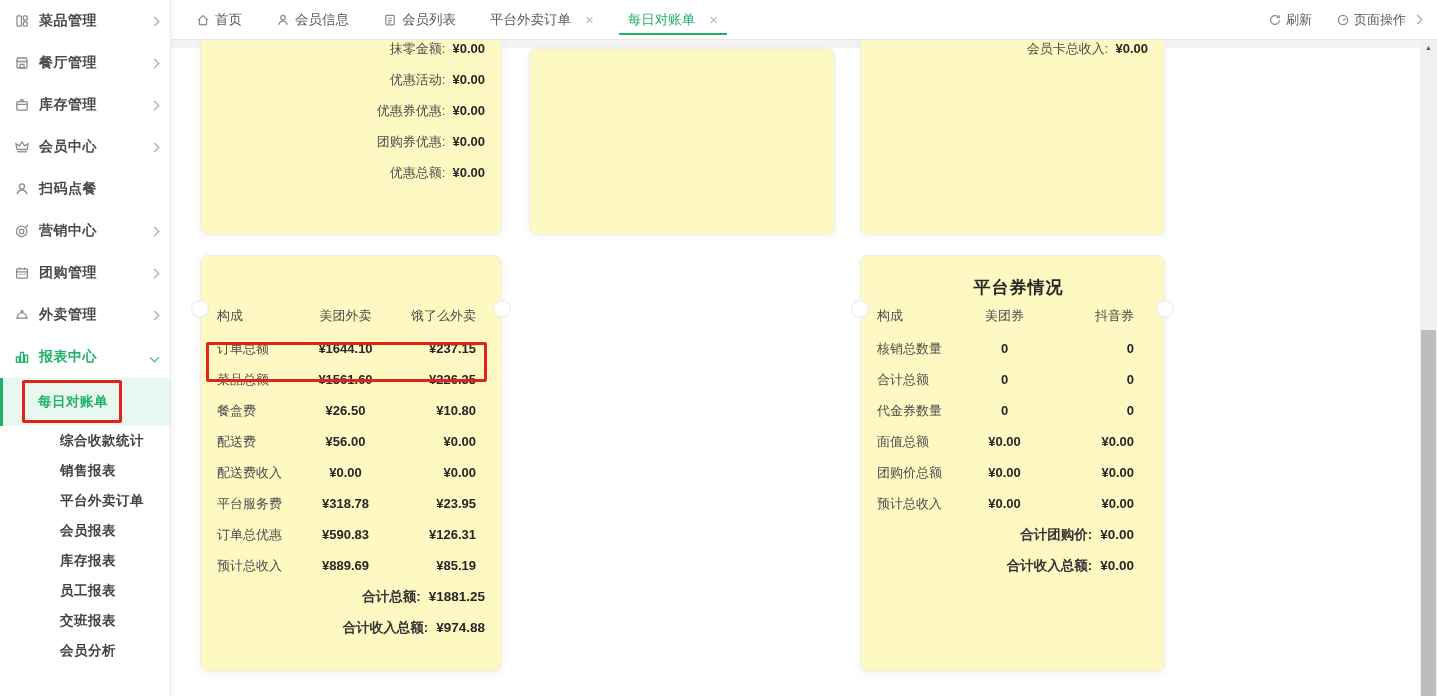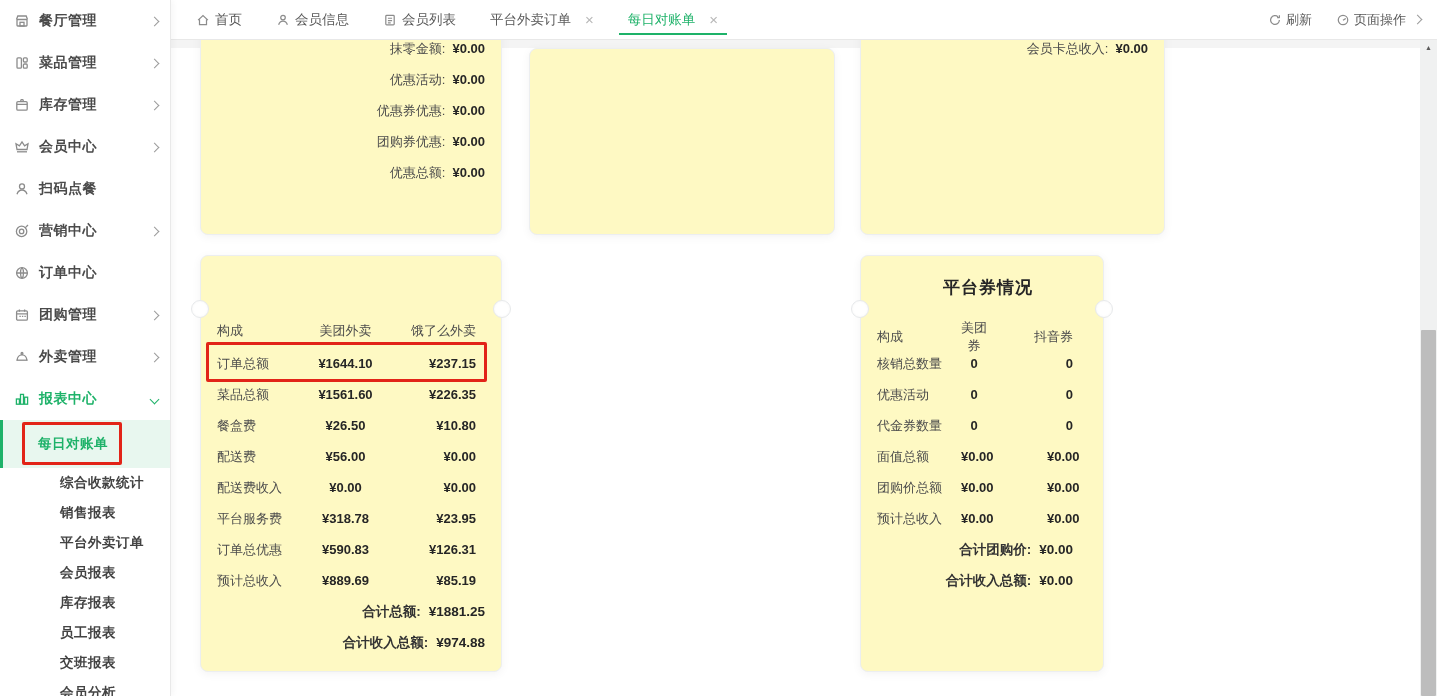--- a/index.html
+++ b/index.html
@@ -76,42 +76,42 @@
 
   .card {
     position:absolute; background:#fef9c3;
     border:1px solid #eceef0; border-radius:8px;
     box-shadow:0 2px 10px rgba(0,0,0,.05);
   }
   #card-discounts { left:29px;  top:-14px; width:302px; height:209px; }
   #card-empty     { left:358px; top:8px;   width:306px; height:187px; }
   #card-member    { left:689px; top:-14px; width:305px; height:209px; }
   #card-takeout   { left:29px;  top:215px; width:302px; height:417px; }
-  #card-coupon    { left:689px; top:215px; width:244px; height:417px;padding-left:12px; }
+  #card-coupon    { left:689px; top:215px; width:305px; height:417px;padding-left:12px; }
 
   .kv-rows { position:absolute; left:0; right:0; top:6px; }
   .kv-row {
     height:31px; display:flex; align-items:center; justify-content:flex-end;
     padding-right:16px; gap:7px; font-size:13px;
   }
   .kv-row .kv-label { color:#4c4c4c; }
   .kv-row .kv-value { color:#262626; font-weight:700; }
 
   .card-title {
     margin-top:20px; text-align:center;
     font-size:17px; font-weight:700; color:#262626; letter-spacing:1px;
   }
   .notch {
     position:absolute; top:44px; width:18px; height:18px; border-radius:50%;
     background:#fff; border:1px solid #e7e9eb; box-shadow:inset 0 0 3px rgba(0,0,0,.04);
   }
   .notch.left  { left:-10px; }
   .notch.right { right:-10px; }
 
-  .stat-table { position:absolute; left:0; right:0; top:63px; }
+  .stat-table { position:absolute; left:0; right:0; top:48px; }
   .trow {
     display:grid; grid-template-columns:84px 1fr 86px;
     align-items:center; padding-left:16px; height:31px; font-size:13px;
   }
   .trow.thead { height:24px; margin-bottom:5px; color:#4c4c4c; }
   .tc1 { text-align:left;  color:#4c4c4c; }
   .tc2 { text-align:center; color:#262626; font-weight:700; }
   .tc3 { text-align:right;  color:#262626; font-weight:700; }
   .thead .tc2, .thead .tc3 { font-weight:400; color:#4c4c4c; }
   #card-takeout .trow { padding-right:25px; }
@@ -146,44 +146,44 @@
 </style>
 </head>
 <body>
 
 <aside class="sidebar">
   <nav>
 
     <div class="menu-item">
       <span class="ic">
         <svg width="16" height="16" viewBox="0 0 16 16" fill="none" stroke="#8c8c8c" stroke-width="1.3">
+          <rect x="3" y="2.8" width="4.4" height="10.4" rx="1"></rect>
+            <rect x="9.4" y="2.8" width="3.8" height="4.2" rx="1"></rect>
+            <rect x="9.4" y="9" width="3.8" height="4.2" rx="1"></rect>
+        </svg>
+      </span>
+      <span class="mi-label">菜品管理</span>
+      <span class="chev right"></span>
+    </div>
+
+    <div class="menu-item">
+      <span class="ic">
+        <svg width="16" height="16" viewBox="0 0 16 16" fill="none" stroke="#8c8c8c" stroke-width="1.3">
           <path d="M2.5 6.5L3.8 3h8.4l1.3 3.5"></path>
             <rect x="3" y="6.5" width="10" height="6.5" rx="0.8"></rect>
             <rect x="6" y="9.3" width="4" height="3.7"></rect>
         </svg>
       </span>
       <span class="mi-label">餐厅管理</span>
       <span class="chev right"></span>
     </div>
 
     <div class="menu-item">
       <span class="ic">
         <svg width="16" height="16" viewBox="0 0 16 16" fill="none" stroke="#8c8c8c" stroke-width="1.3">
-          <rect x="3" y="2.8" width="4.4" height="10.4" rx="1"></rect>
-            <rect x="9.4" y="2.8" width="3.8" height="4.2" rx="1"></rect>
-            <rect x="9.4" y="9" width="3.8" height="4.2" rx="1"></rect>
-        </svg>
-      </span>
-      <span class="mi-label">菜品管理</span>
-      <span class="chev right"></span>
-    </div>
-
-    <div class="menu-item">
-      <span class="ic">
-        <svg width="16" height="16" viewBox="0 0 16 16" fill="none" stroke="#8c8c8c" stroke-width="1.3">
           <rect x="2.8" y="4.6" width="10.4" height="8.6" rx="1.2"></rect>
             <path d="M2.8 7.4h10.4M6.5 4.4l.7-1.8h1.6l.7 1.8"></path>
         </svg>
       </span>
       <span class="mi-label">库存管理</span>
       <span class="chev right"></span>
     </div>
 
     <div class="menu-item">
       <span class="ic">
@@ -212,30 +212,20 @@
         <svg width="16" height="16" viewBox="0 0 16 16" fill="none" stroke="#8c8c8c" stroke-width="1.3">
           <circle cx="7.6" cy="8.4" r="5.2"></circle>
             <circle cx="7.6" cy="8.4" r="2.2"></circle>
             <path d="M11.4 4.6L14 2"></path>
         </svg>
       </span>
       <span class="mi-label">营销中心</span>
       <span class="chev right"></span>
     </div>
 
-    <div class="menu-item">
-      <span class="ic">
-        <svg width="16" height="16" viewBox="0 0 16 16" fill="none" stroke="#8c8c8c" stroke-width="1.3">
-          <circle cx="8" cy="8" r="5.4"></circle>
-            <path d="M2.6 8h10.8M8 2.6c2 1.9 2 8.9 0 10.8M8 2.6c-2 1.9-2 8.9 0 10.8"></path>
-        </svg>
-      </span>
-      <span class="mi-label">订单中心</span>
-      <span class="chev right hidden"></span>
-    </div>
 
     <div class="menu-item">
       <span class="ic">
         <svg width="16" height="16" viewBox="0 0 16 16" fill="none" stroke="#8c8c8c" stroke-width="1.3">
           <rect x="2.6" y="3.8" width="10.8" height="9.4" rx="1.2"></rect>
             <path d="M2.6 6.8h10.8M5.4 2.4v2.4M10.6 2.4v2.4"></path>
             <path d="M5.4 9.4h1.4M7.9 9.4h1.4M10.4 9.4h1.4"></path>
         </svg>
       </span>
       <span class="mi-label">团购管理</span>
@@ -479,21 +469,21 @@
       </div>
       <div>
 
           <div class="trow">
             <span class="tc1">核销总数量</span>
             <span class="tc2">0</span>
             <span class="tc3">0</span>
           </div>
 
           <div class="trow">
-            <span class="tc1">优惠活动</span>
+            <span class="tc1">合计总额</span>
             <span class="tc2">0</span>
             <span class="tc3">0</span>
           </div>
 
           <div class="trow">
             <span class="tc1">代金券数量</span>
             <span class="tc2">0</span>
             <span class="tc3">0</span>
           </div>
 

